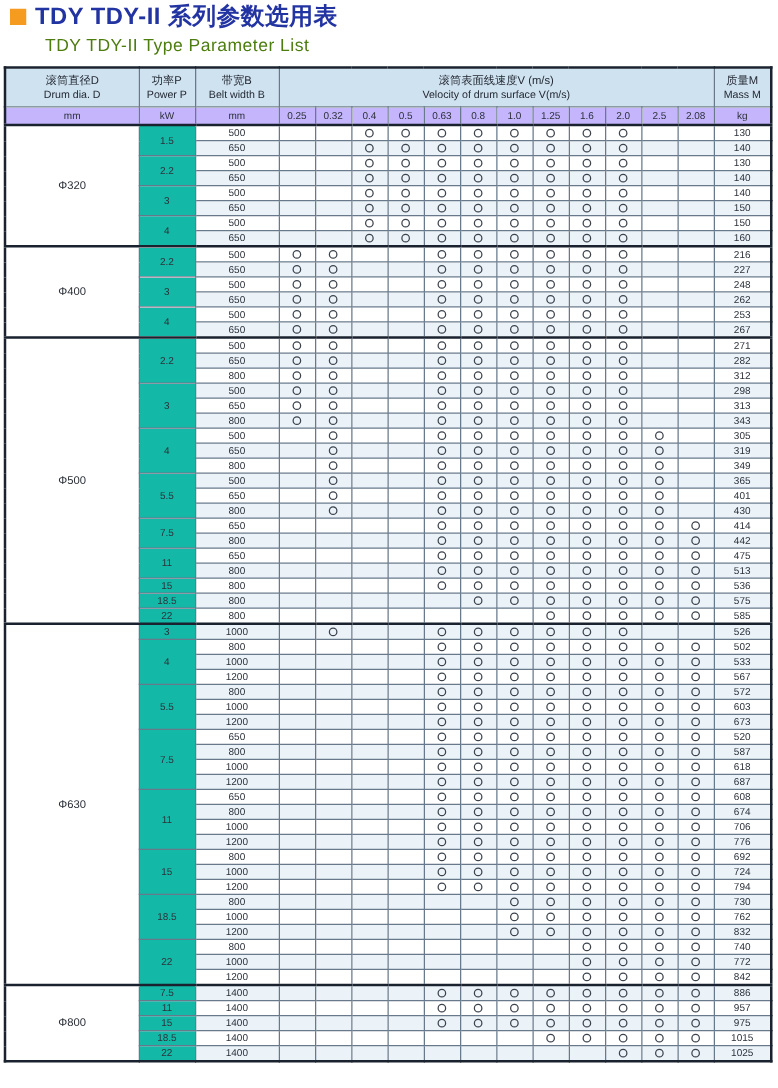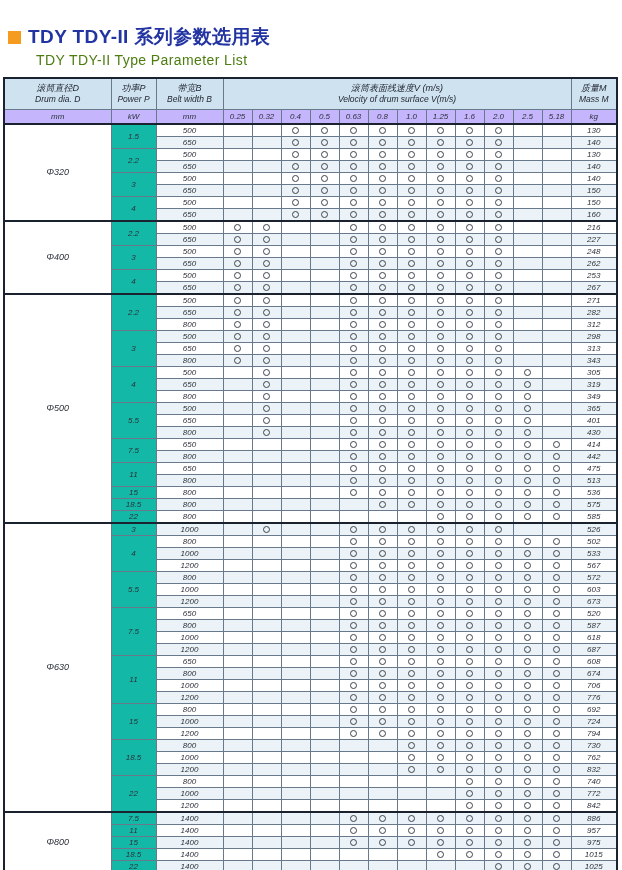--- a/index.html
+++ b/index.html
@@ -1,31 +1,30 @@
 <!DOCTYPE html>
 <html><head>
 <meta charset="utf-8">
 <style>
   html,body { margin:0; padding:0; }
   body {
     width:622px; height:870px; background:#ffffff;
     font-family:"Liberation Sans","DejaVu Sans",sans-serif;
     color:#2c313a;
   }
-  .titlebar { padding:24px 0 0 8px; }
+  .titlebar { padding:0 0 0 8px; }
   .title-row { display:flex; align-items:center; }
   .bullet { width:13px; height:13px; background:#F59B20; margin-right:7px; flex:0 0 auto; }
   .title { font-size:19px; font-weight:bold; color:#2233a2; margin:0; letter-spacing:0.4px; white-space:nowrap; }
   .subtitle { font-size:14px; color:#4d7c0f; margin:2px 0 0 28px; letter-spacing:0.4px; }
 
   table.param {
     border-collapse:collapse; table-layout:fixed;
     width:496px; margin:9px 0 0 3px;
     border:2px solid #19222e;
-    font-style:italic;
   }
   .param th, .param td {
     border:1px solid #68798b; padding:0;
     text-align:center; vertical-align:middle; overflow:hidden;
     white-space:nowrap;
   }
   thead th.main { height:30px; background:#cfe2ef; font-size:9px; font-weight:normal; line-height:1.35; color:#232833; }
   thead th.main .en { font-size:8.5px; }
   tr.units th { height:13px; font-size:8px; font-weight:normal; background:#c4b5fd; }
   tbody td { height:11px; font-size:8px; line-height:11px; }
@@ -89,21 +88,21 @@
         <th>0.32</th>
         <th>0.4</th>
         <th>0.5</th>
         <th>0.63</th>
         <th>0.8</th>
         <th>1.0</th>
         <th>1.25</th>
         <th>1.6</th>
         <th>2.0</th>
         <th>2.5</th>
-        <th>5.18</th>
+        <th>2.08</th>
         <th>kg</th>
       </tr>
   </thead>
   <tbody id="table-body">
       <tr class="sec ">
         <td class="drum-cell" rowspan="8">Φ320</td>
         <td class="power-cell" rowspan="2">1.5</td>
         <td class="c belt-cell">500</td>
         <td class="c vcell"></td>
         <td class="c vcell"></td>

